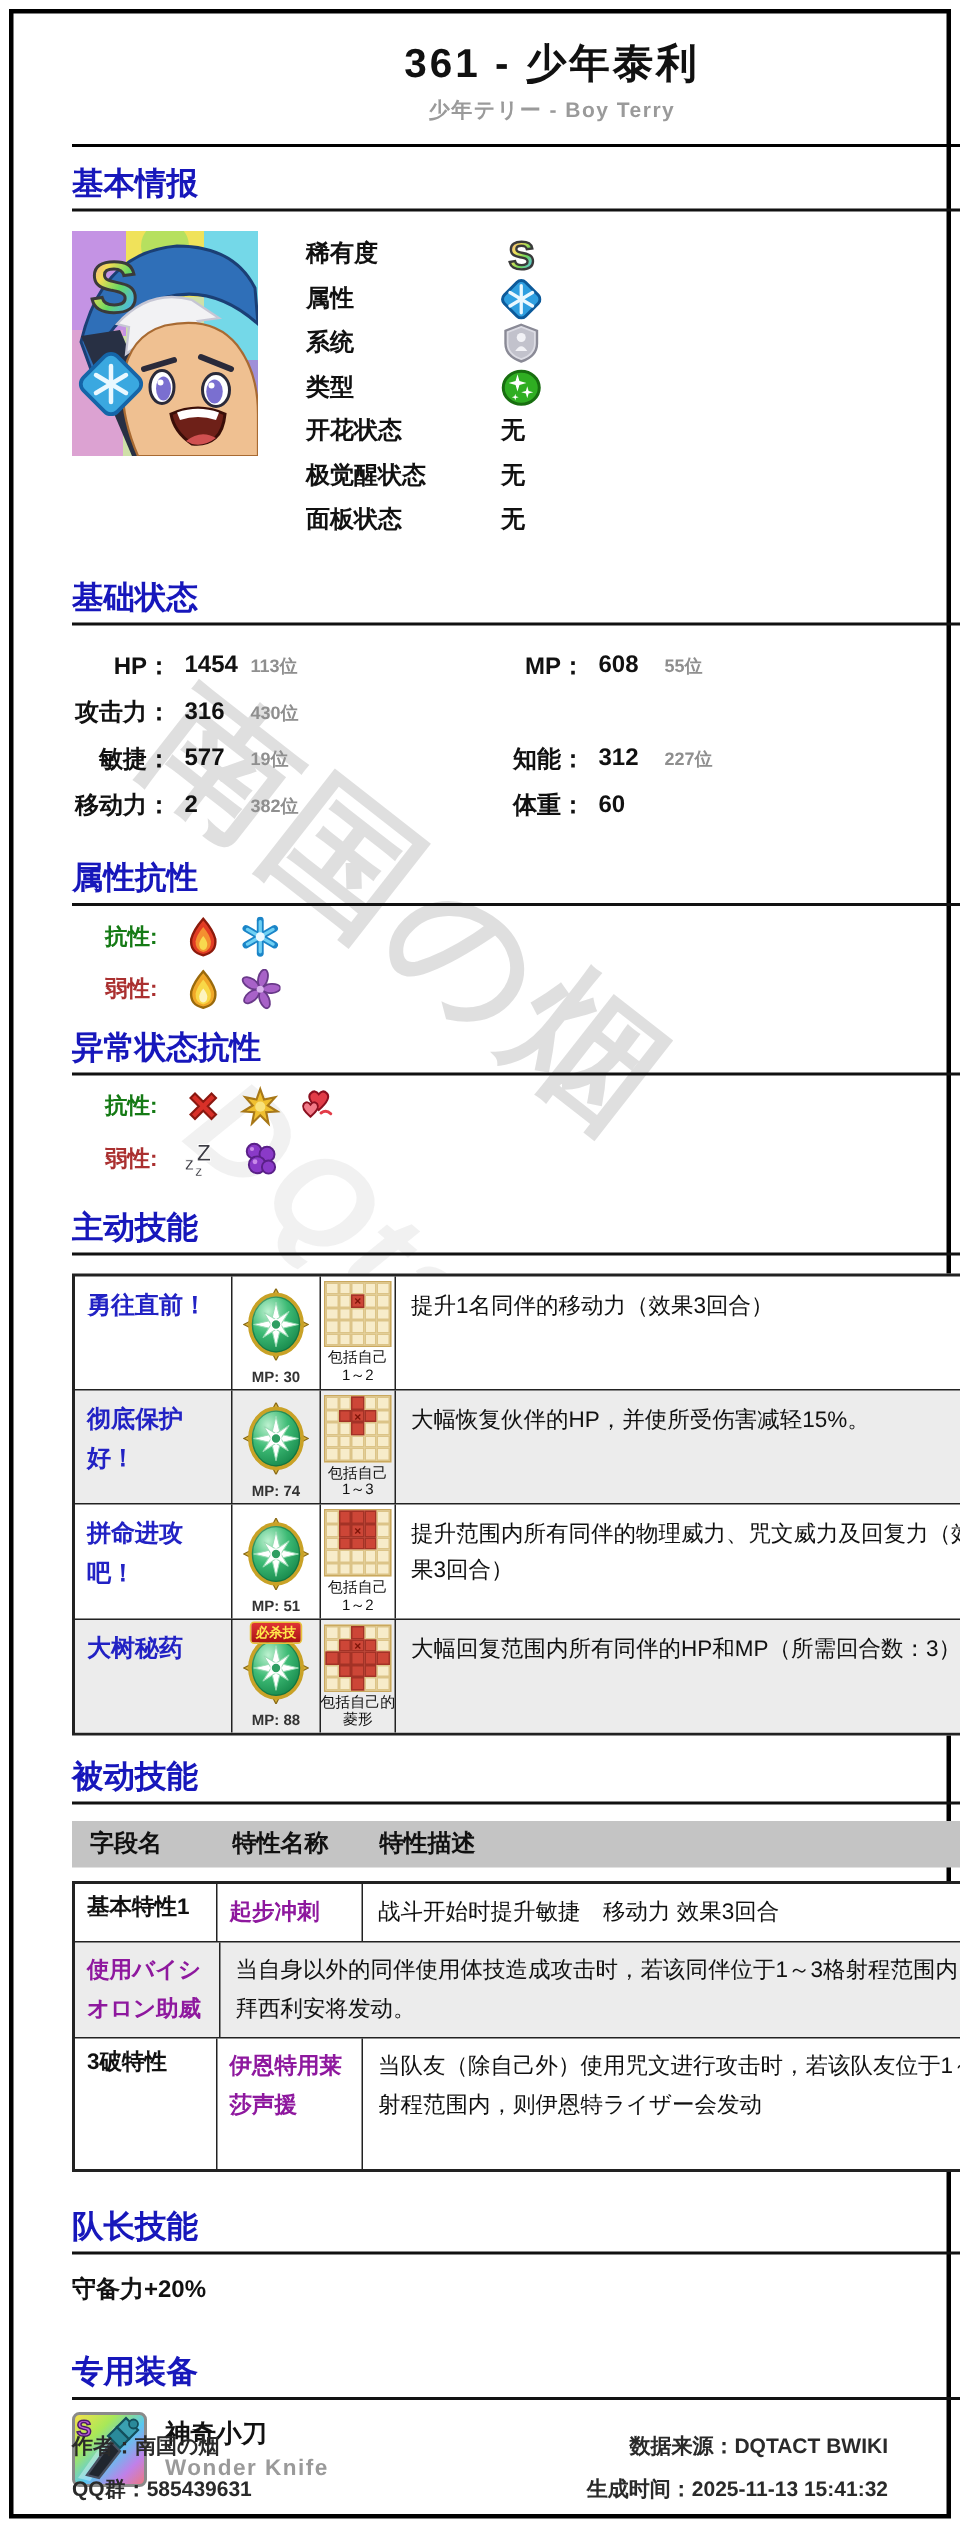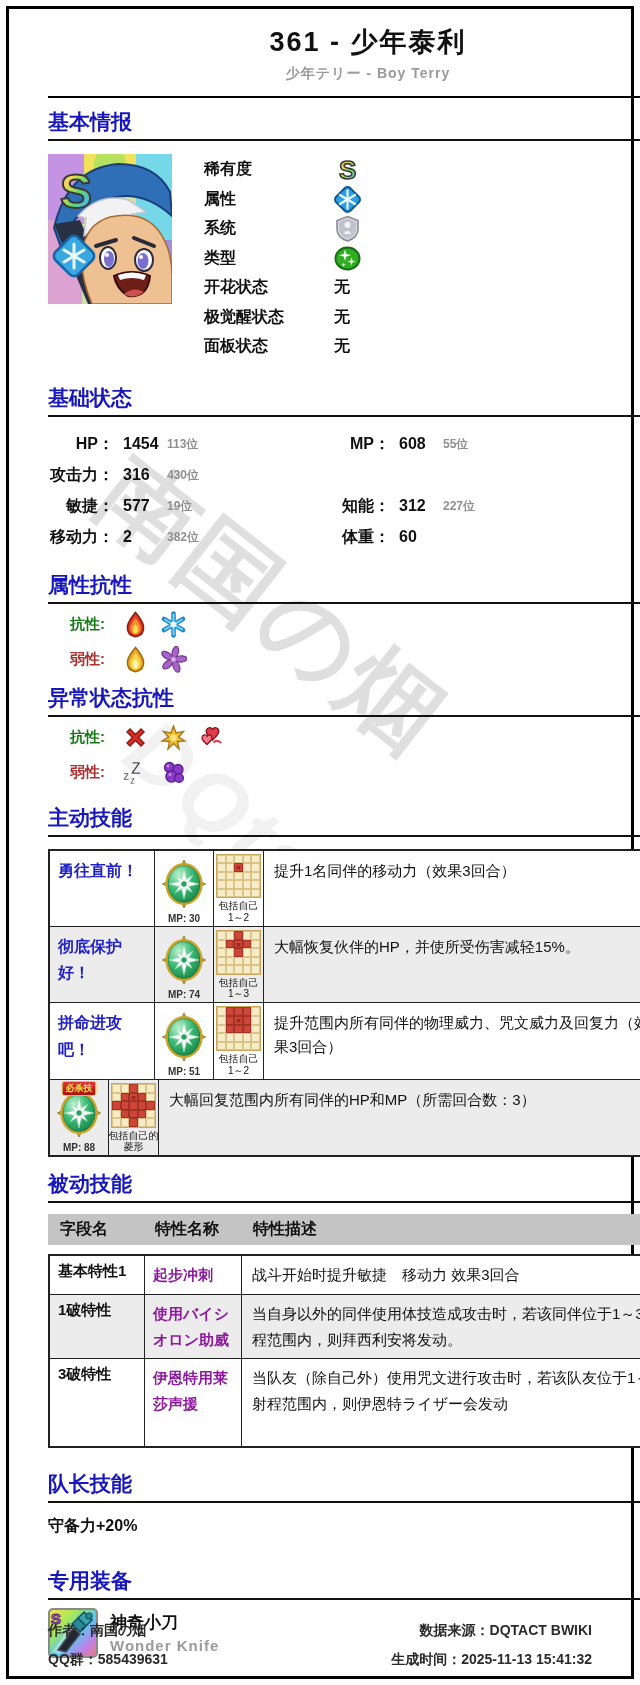--- a/index.html
+++ b/index.html
@@ -540,20 +540,21 @@
             </div>
           <div class="range-cap">包括自己</div>
           <div class="range-sub">1～2</div>
         </div>
         <div class="sk-desc">
           <span>提升范围内所有同伴的物理威力、咒文威力及回复力（效果3回合）</span>
           
         </div>
       </div>
       <div class="skill-row">
+        <div class="sk-name">大树秘药</div>
         <div class="sk-icon">
           <div class="hissatsu">必杀技</div>
           <span class="medal"><svg width="44" height="48" viewBox="0 0 52 58">
   <defs>
                   <radialGradient id="mg3" cx="35%" cy="28%" r="85%">
     <stop offset="0" stop-color="#bdf2d0"></stop>
                     <stop offset="0.45" stop-color="#3cba74"></stop>
                     <stop offset="1" stop-color="#0d7a40"></stop>
   </radialGradient>
                 </defs>
@@ -617,21 +618,20 @@
       <span class="ph2">特性名称</span>
       <span class="ph3">特性描述</span>
     </div>
     <div class="ptable">
       <div class="prow">
         <div class="pfield">基本特性1</div>
         <div class="pname">起步冲刺</div>
         <div class="pdesc">战斗开始时提升敏捷　移动力 效果3回合</div>
       </div>
       <div class="prow">
-        <div class="pfield">1破特性</div>
         <div class="pname">使用バイシオロン助威</div>
         <div class="pdesc">当自身以外的同伴使用体技造成攻击时，若该同伴位于1～3格射程范围内，则拜西利安将发动。</div>
       </div>
       <div class="prow prow-tall">
         <div class="pfield">3破特性</div>
         <div class="pname">伊恩特用莱莎声援</div>
         <div class="pdesc">当队友（除自己外）使用咒文进行攻击时，若该队友位于1～3格射程范围内，则伊恩特ライザー会发动</div>
       </div>
     </div>
 

